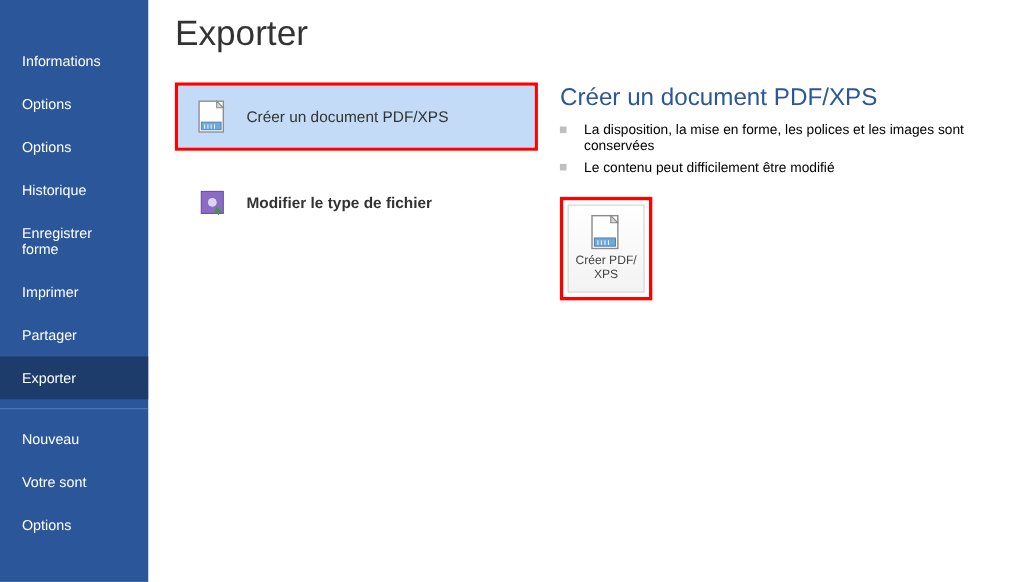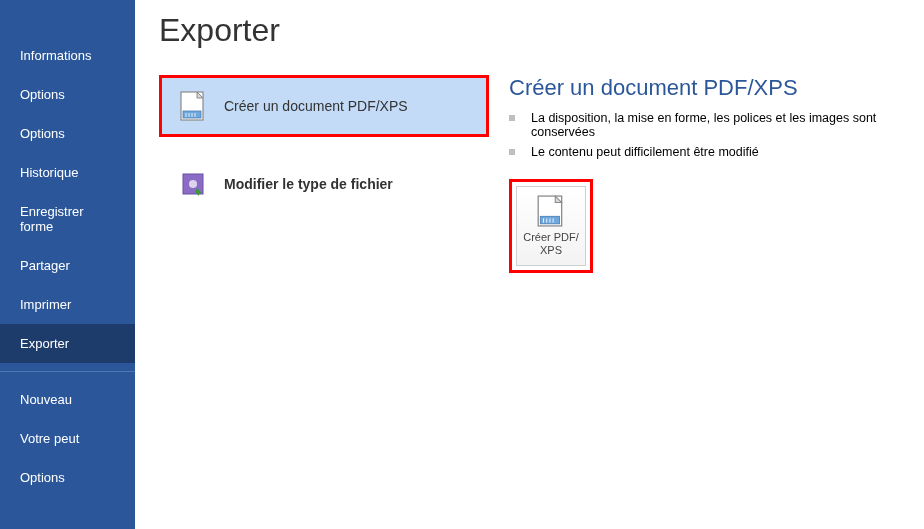--- a/index.html
+++ b/index.html
@@ -167,28 +167,28 @@
 </head>
 <body>
 
 <nav class="sidebar">
   <div class="sidebar-top">
     <div class="sidebar-item">Informations</div>
     <div class="sidebar-item">Options</div>
     <div class="sidebar-item">Options</div>
     <div class="sidebar-item">Historique</div>
     <div class="sidebar-item">Enregistrer forme</div>
+    <div class="sidebar-item">Imprimer</div>
     <div class="sidebar-item">Partager</div>
-    <div class="sidebar-item">Imprimer</div>
     <div class="sidebar-item selected">Exporter</div>
   </div>
   <div class="sidebar-sep"></div>
   <div class="sidebar-bottom">
     <div class="sidebar-item">Nouveau</div>
-    <div class="sidebar-item">Votre peut</div>
+    <div class="sidebar-item">Votre sont</div>
     <div class="sidebar-item">Options</div>
   </div>
 </nav>
 
 <main class="main">
   <h1 class="main-heading">Exporter</h1>
 
   <div class="columns">
 
     <div class="col-left">

